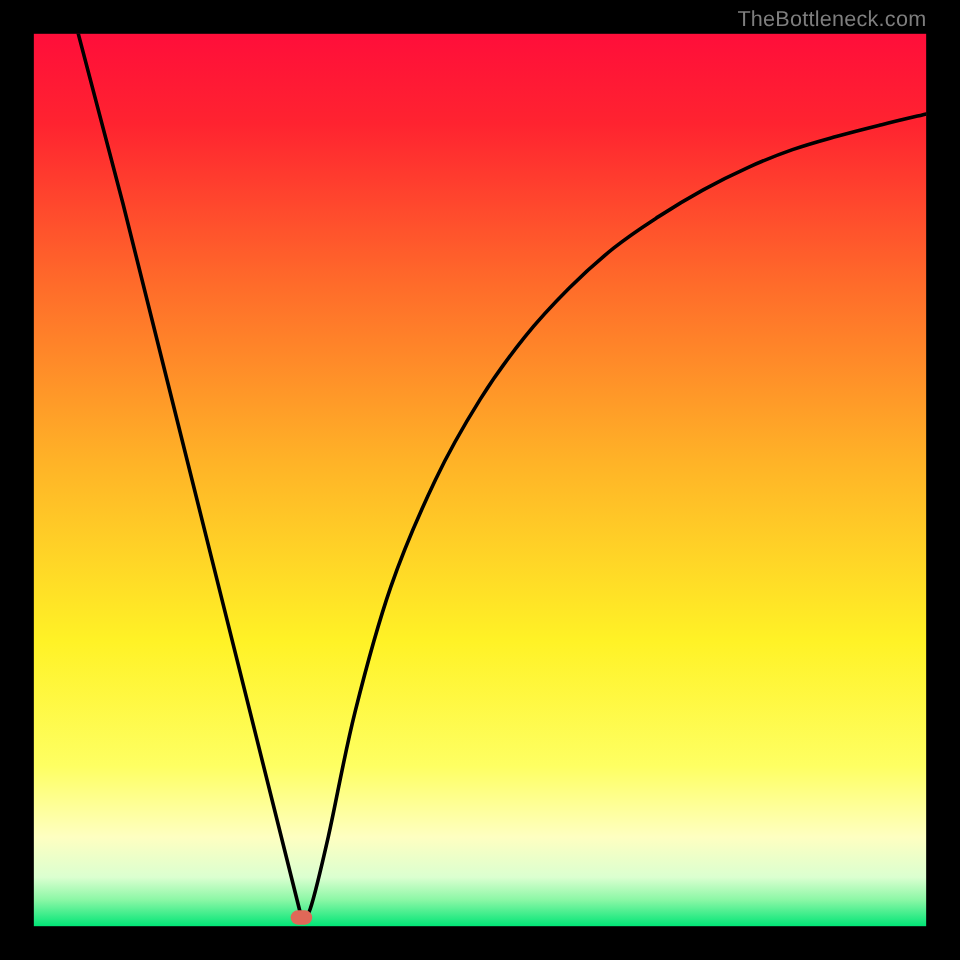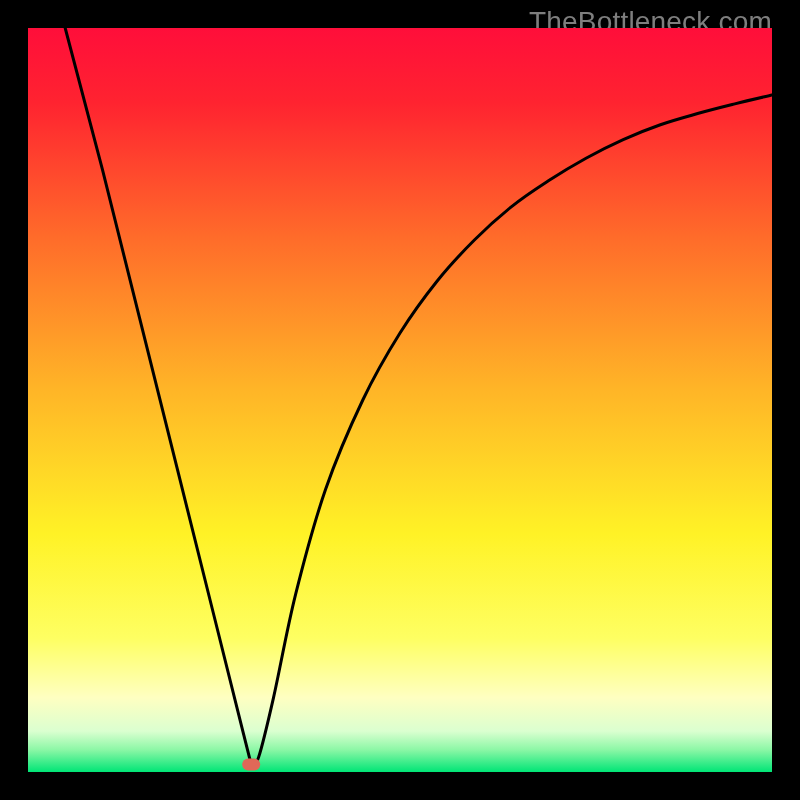--- a/index.html
+++ b/index.html
@@ -15,21 +15,21 @@
     left: 28px;
     top: 28px;
     width: 744px;
     height: 744px;
   }
   .attribution {
     position: absolute;
     top: 6px;
     right: 28px;
     font-family: Arial, Helvetica, sans-serif;
-    font-size: 28px;
+    font-size: 18px;
     font-weight: 500;
     color: #7e7e7e;
     letter-spacing: 0.2px;
   }
   svg { display: block; }
 </style>
 </head>
 <body>
 
 <div class="chart-container">

